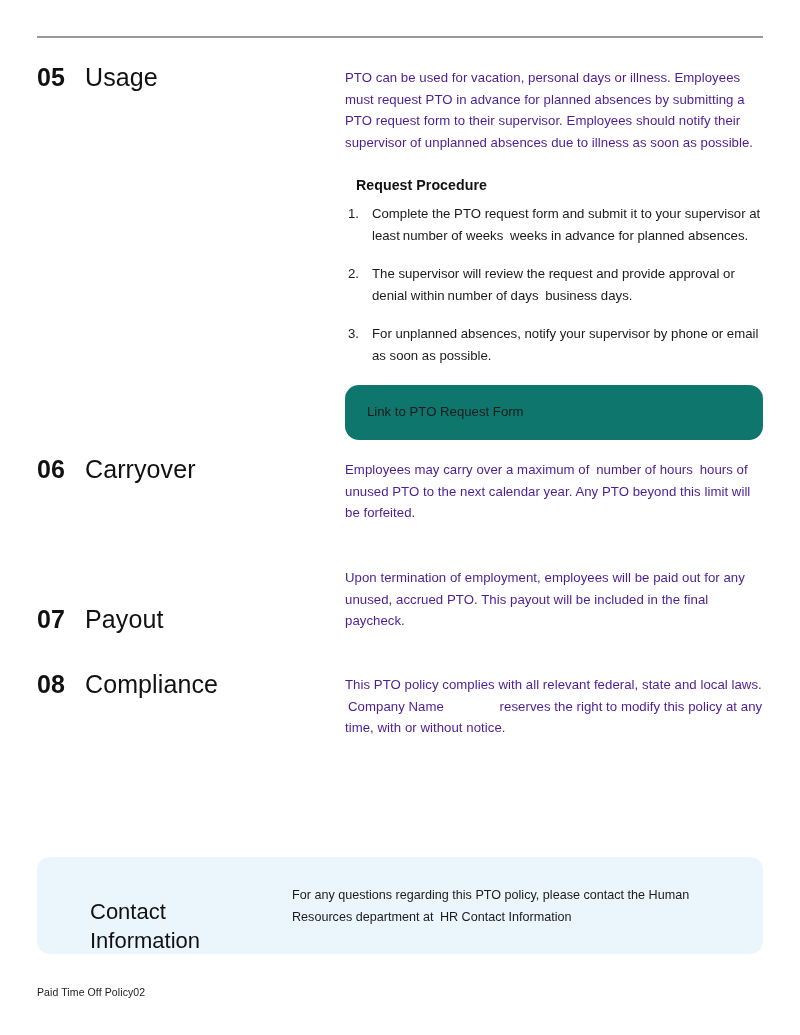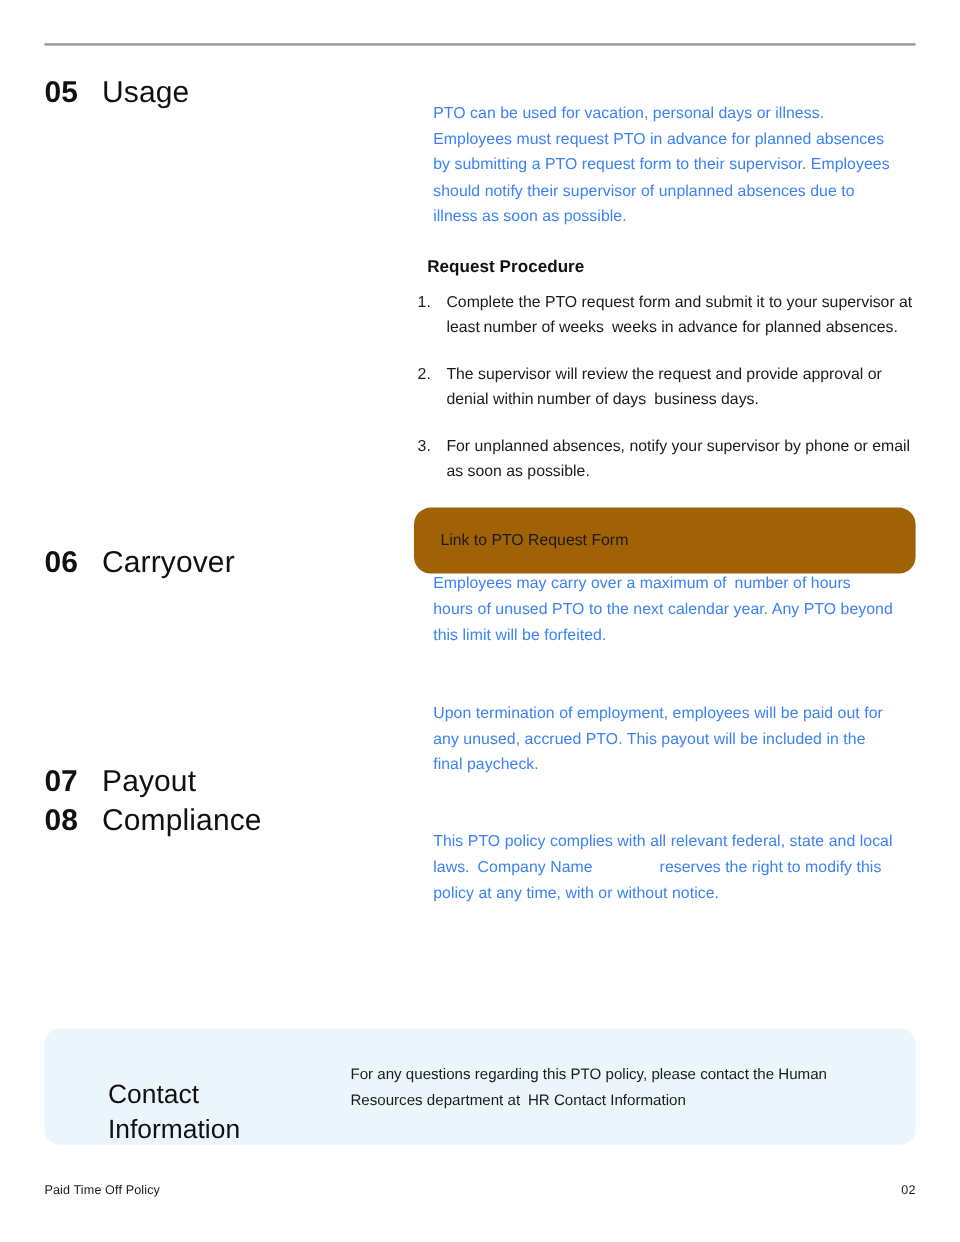--- a/index.html
+++ b/index.html
@@ -67,22 +67,22 @@
   }
   .sec-body {
     flex: 1 1 auto;
     padding-top: 4px;
   }
 
   
   .para {
     font-size: 13.2px;
     line-height: 21.5px;
-    color: #3b82f6;
-    margin: 16px;
+    color: #4c1d95;
+    margin: 0;
     letter-spacing: 0.05px;
   }
 
   .subhead {
     font-size: 14.2px;
     font-weight: 700;
     color: #111111;
     margin: 24px 0 6px 11px;
     letter-spacing: 0.05px;
   }
@@ -113,21 +113,21 @@
     top: 0;
     width: 20px;
     font-size: 13.2px;
     line-height: 21.5px;
     color: #1b1b1b;
   }
 
   
   .callout {
     margin-top: 19px;
-    background: #a16207;
+    background: #0f766e;
     border-radius: 14px;
     padding: 17px 22px 18px 22px;
   }
   .callout-text {
     font-size: 13.2px;
     line-height: 20px;
     color: #1b1b1b;
   }
 
   
@@ -162,21 +162,20 @@
     padding-right: 30px;
   }
 
   
   .footer {
     position: absolute;
     left: 37px;
     top: 986px;
     width: 726px;
     display: flex;
-    justify-content: space-between;
     align-items: baseline;
   }
   .footer-left, .footer-right {
     font-size: 10.5px;
     color: #1b1b1b;
     letter-spacing: 0.1px;
   }
 </style>
 </head>
 <body>

